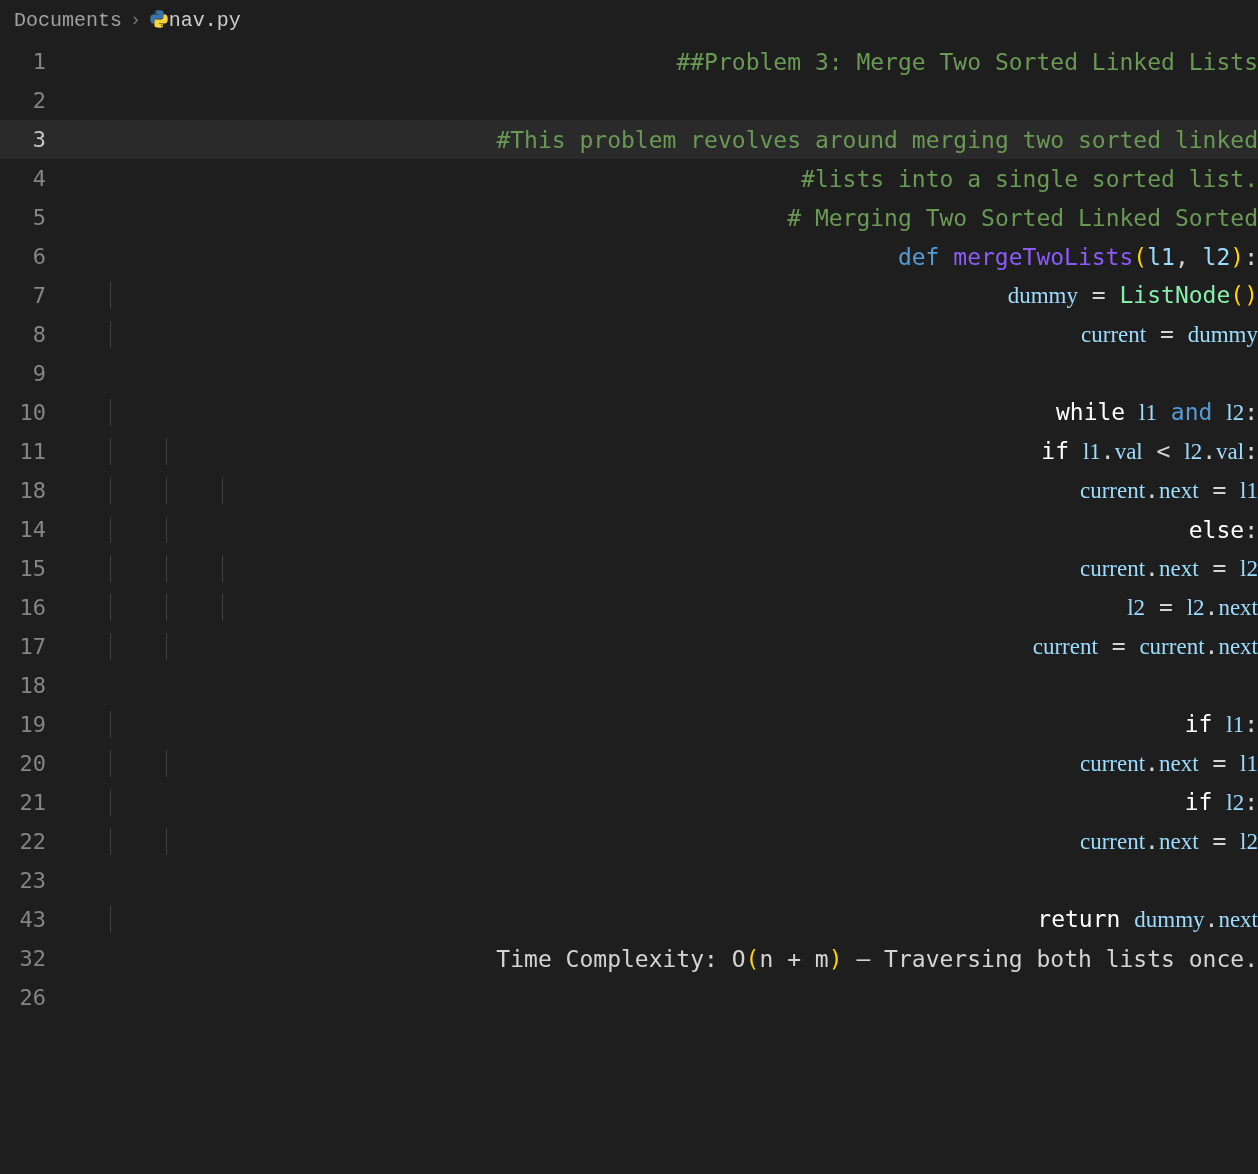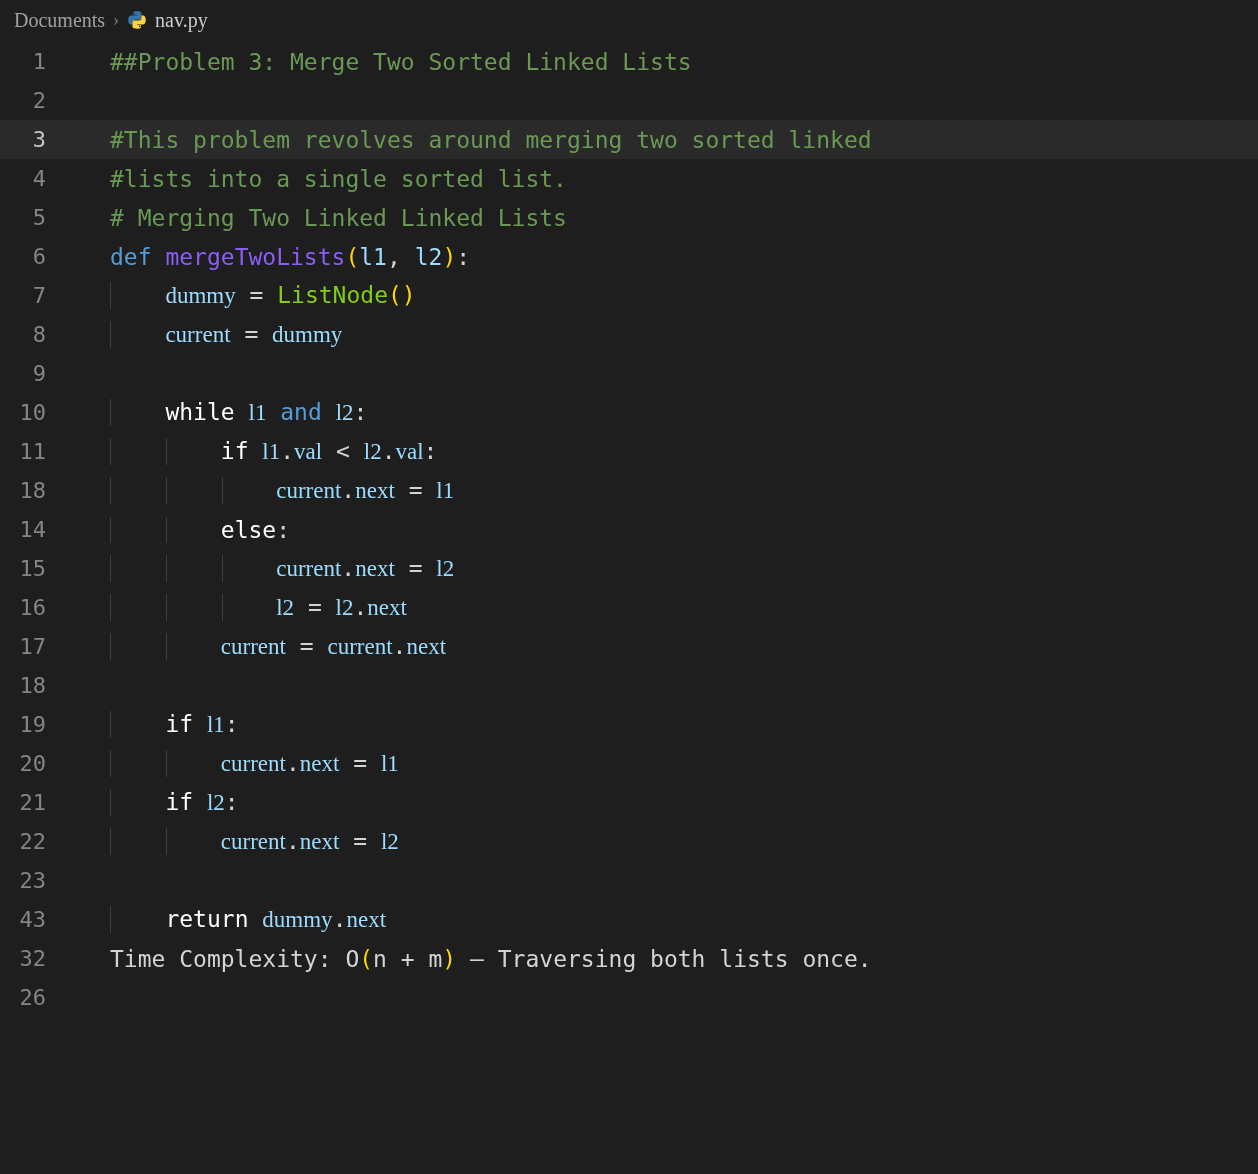--- a/index.html
+++ b/index.html
@@ -10,34 +10,32 @@
     font-family: "Menlo", "Consolas", "Monaco", monospace;
     font-size: 23px;
     color: #d4d4d4;
     overflow: hidden;
   }
   .breadcrumb {
     display: flex;
     align-items: center;
     height: 38px;
     padding: 4px 14px 2px 14px;
-    font-family: Liberation Serif, serif;
+    font-family: Liberation Mono, monospace;
     font-size: 20px;
     color: #a0a0a0;
     gap: 8px;
   }
   .breadcrumb .sep {
     color: #7a7a7a;
     font-size: 18px;
   }
   .breadcrumb .file {
     color: #cccccc;
     display: flex;
-    align-items: center;
-    gap: 8px;
   }
   .py-icon {
     width: 20px;
     height: 20px;
     display: inline-block;
   }
   .editor {
     display: flex;
     flex-direction: column;
     padding-top: 4px;
@@ -59,36 +57,37 @@
     color: #858585;
     font-size: 22px;
     user-select: none;
     flex-shrink: 0;
   }
   .line.current .lineno { color: #c6c6c6; }
   .code {
     flex: 1;
     position: relative;
     padding-left: 34px;
+    text-align: right;
   }
   .guide {
     position: absolute;
     top: 0;
     bottom: 0;
     width: 1px;
     background: #404040;
   }
   .g1 { left: 34px; }
   .g2 { left: 90px; }
   .g3 { left: 146px; }
   .tok-comment { color: #6a9955; }
   .tok-keyword { color: #569cd6; }
   .tok-control { color: #ffffff; }
   .tok-func    { color: #8b5cf6; }
-  .tok-class   { color: #84cc16; }
+  .tok-class   { color: #86efac; }
   .tok-param   { color: #9cdcfe; }
   .tok-var     { color: #9cdcfe; font-family: Liberation Serif, serif; }
   .tok-default { color: #d4d4d4; }
   .tok-paren-y { color: #ffd700; }
 </style>
 </head>
 <body>
 
 <div class="breadcrumb">
   <span>Documents</span>
@@ -102,21 +101,21 @@
     </span>
     <span>nav.py</span>
   </span>
 </div>
 
 <div class="editor" id="editor">
     <div class="line"><div class="lineno">1</div><div class="code"><span class="tok-comment">##Problem 3: Merge Two Sorted Linked Lists</span></div></div>
     <div class="line"><div class="lineno">2</div><div class="code"></div></div>
     <div class="line current"><div class="lineno">3</div><div class="code"><span class="tok-comment">#This problem revolves around merging two sorted linked</span></div></div>
     <div class="line"><div class="lineno">4</div><div class="code"><span class="tok-comment">#lists into a single sorted list.</span></div></div>
-    <div class="line"><div class="lineno">5</div><div class="code"><span class="tok-comment"># Merging Two Linked Linked Lists</span></div></div>
+    <div class="line"><div class="lineno">5</div><div class="code"><span class="tok-comment"># Merging Two Sorted Linked Sorted</span></div></div>
     <div class="line"><div class="lineno">6</div><div class="code"><span class="tok-keyword">def </span><span class="tok-func">mergeTwoLists</span><span class="tok-paren-y">(</span><span class="tok-param">l1</span><span class="tok-default">, </span><span class="tok-param">l2</span><span class="tok-paren-y">)</span><span class="tok-default">:</span></div></div>
     <div class="line"><div class="lineno">7</div><div class="code"><div class="guide g1"></div><span class="tok-default">    </span><span class="tok-var">dummy</span><span class="tok-default"> = </span><span class="tok-class">ListNode</span><span class="tok-paren-y">()</span></div></div>
     <div class="line"><div class="lineno">8</div><div class="code"><div class="guide g1"></div><span class="tok-default">    </span><span class="tok-var">current</span><span class="tok-default"> = </span><span class="tok-var">dummy</span></div></div>
     <div class="line"><div class="lineno">9</div><div class="code"><div class="guide g1"></div></div></div>
     <div class="line"><div class="lineno">10</div><div class="code"><div class="guide g1"></div><span class="tok-default">    </span><span class="tok-control">while</span><span class="tok-default"> </span><span class="tok-var">l1</span><span class="tok-default"> </span><span class="tok-keyword">and</span><span class="tok-default"> </span><span class="tok-var">l2</span><span class="tok-default">:</span></div></div>
     <div class="line"><div class="lineno">11</div><div class="code"><div class="guide g1"></div><div class="guide g2"></div><span class="tok-default">        </span><span class="tok-control">if</span><span class="tok-default"> </span><span class="tok-var">l1</span><span class="tok-default">.</span><span class="tok-var">val</span><span class="tok-default"> &lt; </span><span class="tok-var">l2</span><span class="tok-default">.</span><span class="tok-var">val</span><span class="tok-default">:</span></div></div>
     <div class="line"><div class="lineno">18</div><div class="code"><div class="guide g1"></div><div class="guide g2"></div><div class="guide g3"></div><span class="tok-default">            </span><span class="tok-var">current</span><span class="tok-default">.</span><span class="tok-var">next</span><span class="tok-default"> = </span><span class="tok-var">l1</span></div></div>
     <div class="line"><div class="lineno">14</div><div class="code"><div class="guide g1"></div><div class="guide g2"></div><span class="tok-default">        </span><span class="tok-control">else</span><span class="tok-default">:</span></div></div>
     <div class="line"><div class="lineno">15</div><div class="code"><div class="guide g1"></div><div class="guide g2"></div><div class="guide g3"></div><span class="tok-default">            </span><span class="tok-var">current</span><span class="tok-default">.</span><span class="tok-var">next</span><span class="tok-default"> = </span><span class="tok-var">l2</span></div></div>
     <div class="line"><div class="lineno">16</div><div class="code"><div class="guide g1"></div><div class="guide g2"></div><div class="guide g3"></div><span class="tok-default">            </span><span class="tok-var">l2</span><span class="tok-default"> = </span><span class="tok-var">l2</span><span class="tok-default">.</span><span class="tok-var">next</span></div></div>

